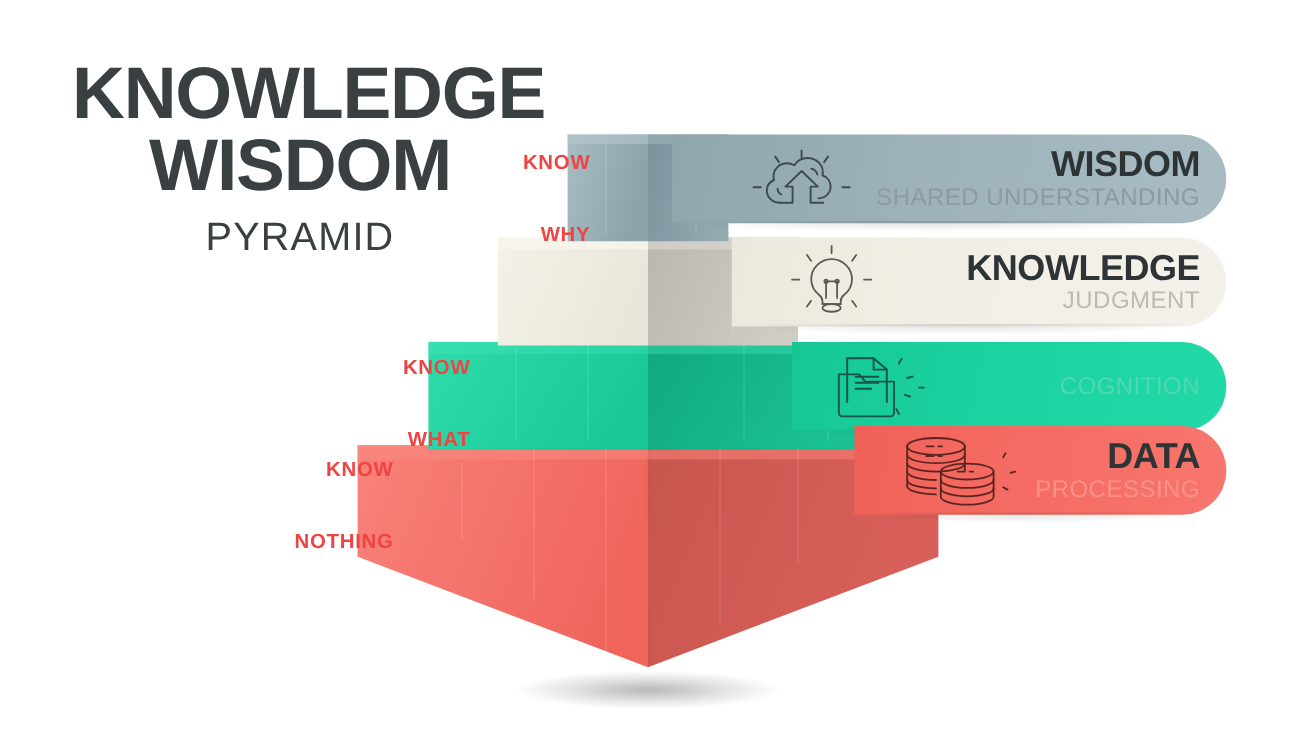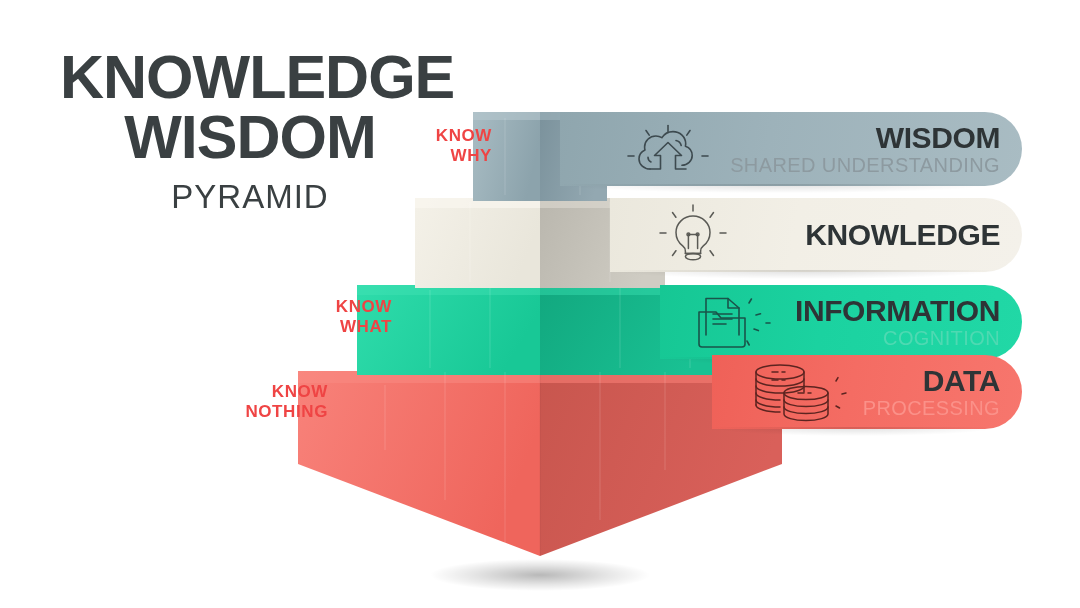--- a/index.html
+++ b/index.html
@@ -33,21 +33,21 @@
   
   .step-label {
     position:absolute;
     text-align:right;
     color:#ef4444;
     font-weight:bold;
     font-size:17px;
     letter-spacing:0.6px;
     line-height:1.2;
   }
-  .step-label .l2 { display:block; }
+  .step-label .l2 { display:block;margin-top:40px; }
   #lbl-why      { right:588px; top:126px;  width:180px; }
   #lbl-howwho   { right:630px; top:212px;  width:220px; }
   #lbl-what     { right:688px; top:297px;  width:200px; }
   #lbl-nothing  { right:752px; top:382px;  width:220px; }
 
   
   #pyramid { position:absolute; left:0; top:0; width:1080px; height:608px; pointer-events:none; }
 
   
   .band {
@@ -245,41 +245,41 @@
         <path d="M22.5 8.5l3.4 4.8"></path>
         <path d="M63.5 8.5l-3.4 4.8"></path>
         <path d="M10 29h6"></path>
         <path d="M76 29h-6"></path>
         <path d="M22.5 51.5l3.4-4.8"></path>
         <path d="M63.5 51.5l-3.4-4.8"></path>
       </svg>
     </span>
     <span class="band-text">
       <span class="band-title">KNOWLEDGE</span>
+      <span class="band-sub">JUDGMENT</span>
     </span>
   </div>
 
   <div class="band" id="band-information">
     <span class="band-icon" style="left:26px; top:8px;">
       <svg width="96" height="60" viewBox="0 0 96 60" fill="none" stroke="#19544a" stroke-width="1.6" stroke-linecap="round" stroke-linejoin="round">
         <path d="M20 42V5.5h22L53 15v27"></path>
         <path d="M42 5.5V15h11"></path>
         <path d="M27 21h19"></path>
         <path d="M27 26h19"></path>
         <path d="M27 31h13"></path>
         <path d="M13 19h17l5 6h24v26a3 3 0 0 1-3 3H16a3 3 0 0 1-3-3V19z"></path>
         <path d="M63 10l2.4-4"></path>
         <path d="M70 22l4.5-1.2"></path>
         <path d="M68 36l4.4 1.6"></path>
         <path d="M61 48l2.2 4"></path>
         <path d="M80 30h4"></path>
       </svg>
     </span>
     <span class="band-text">
-      <span class="band-title">INFORMATION</span>
       <span class="band-sub">COGNITION</span>
     </span>
   </div>
 
   <div class="band" id="band-data">
     <span class="band-icon" style="left:36px; top:6px;">
       <svg width="110" height="64" viewBox="0 0 110 64" fill="none" stroke="#5c2420" stroke-width="1.5" stroke-linecap="round" stroke-linejoin="round">
         <ellipse cx="32" cy="11" rx="24" ry="7"></ellipse>
         <path d="M8 11v33"></path>
         <path d="M56 11v20"></path>

